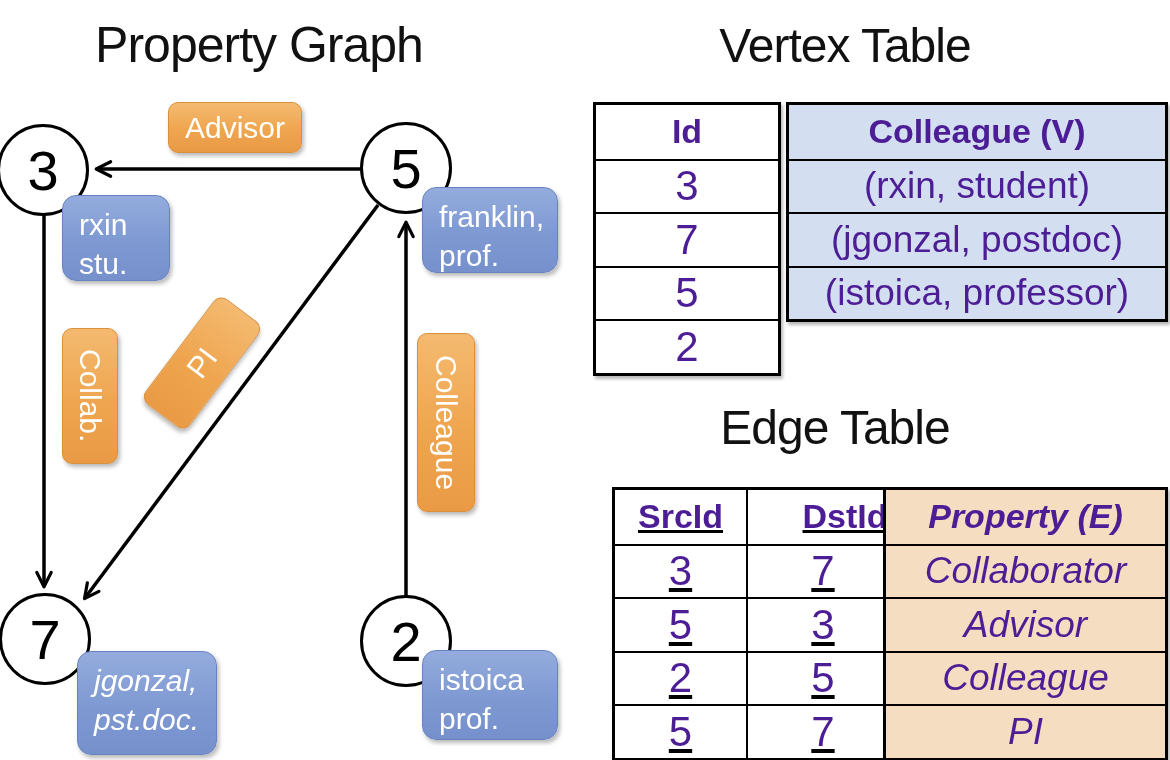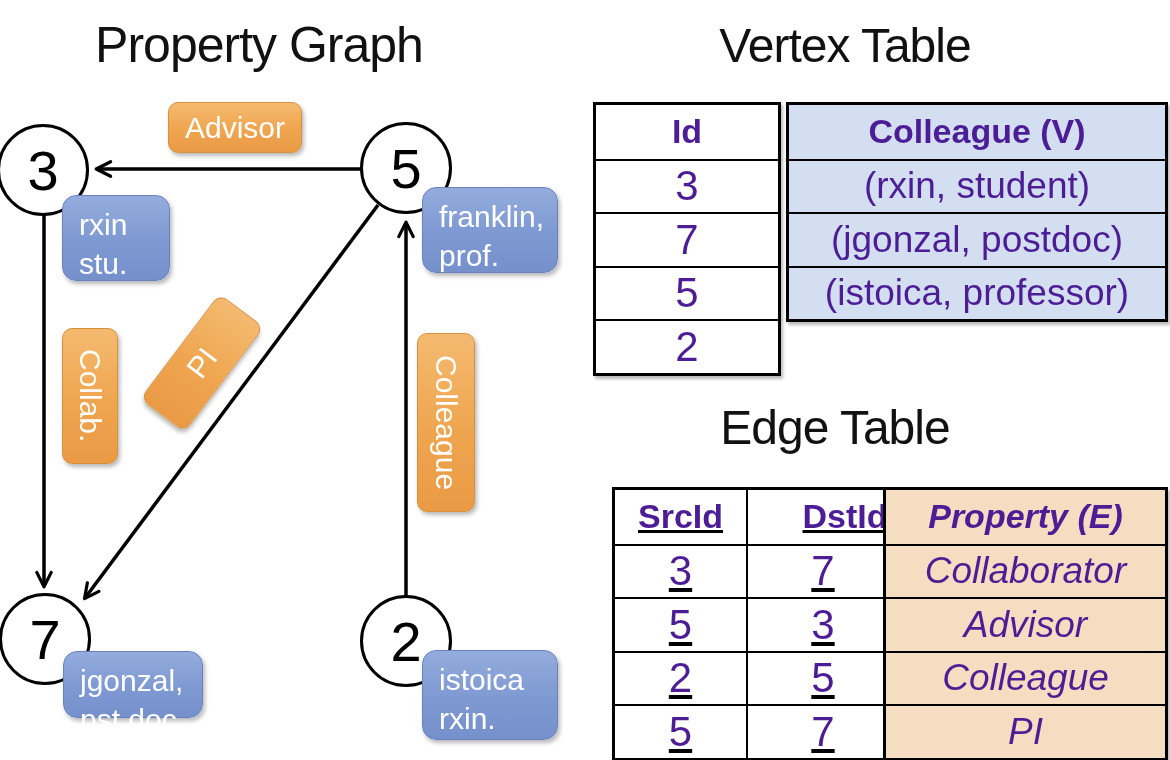--- a/index.html
+++ b/index.html
@@ -120,24 +120,24 @@
     <span>7</span>
   </div>
   <div class="gnode" style="left:360px; top:595px;">
     <span>2</span>
   </div>
 
   <div class="vprop" style="left:62px;  top:187px; width:108px; height:86px;margin-top:8px;">rxin
 stu.</div>
   <div class="vprop" style="left:422px; top:187px; width:136px; height:86px;">franklin,
 prof.</div>
-  <div class="vprop" style="left:63px;  top:651px; width:140px; height:67px;">jgonzal,
+  <div class="vprop" style="left:77px;  top:651px; width:140px; height:104px;font-style:italic;">jgonzal,
 pst.doc.</div>
   <div class="vprop" style="left:422px; top:650px; width:136px; height:90px;">istoica
-rxin.</div>
+prof.</div>
 
   <div class="elabel" style="left:168px; top:102px; width:134px; height:51px;">
     <span>Advisor</span>
   </div>
   <div class="elabel vertical" style="left:62px; top:328px; width:56px; height:136px;">
     <span>Collab.</span>
   </div>
   <div class="elabel" id="pi-label" style="left:174px; top:297px; width:56px; height:132px; transform:rotate(37deg);">
     <span class="pi-txt">PI</span>
   </div>

